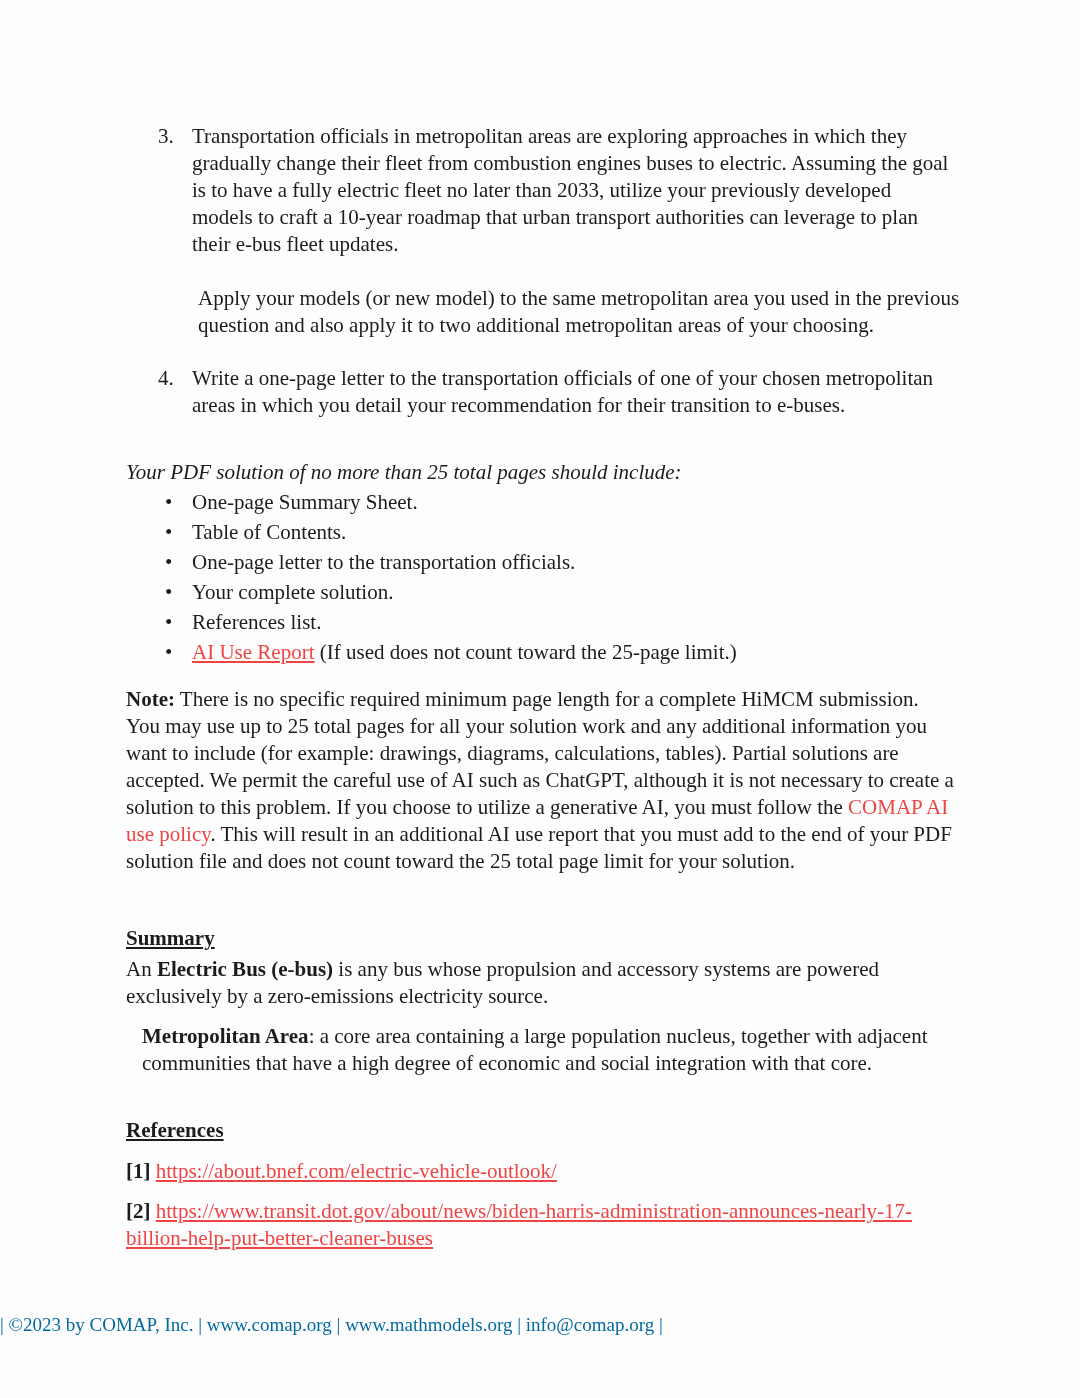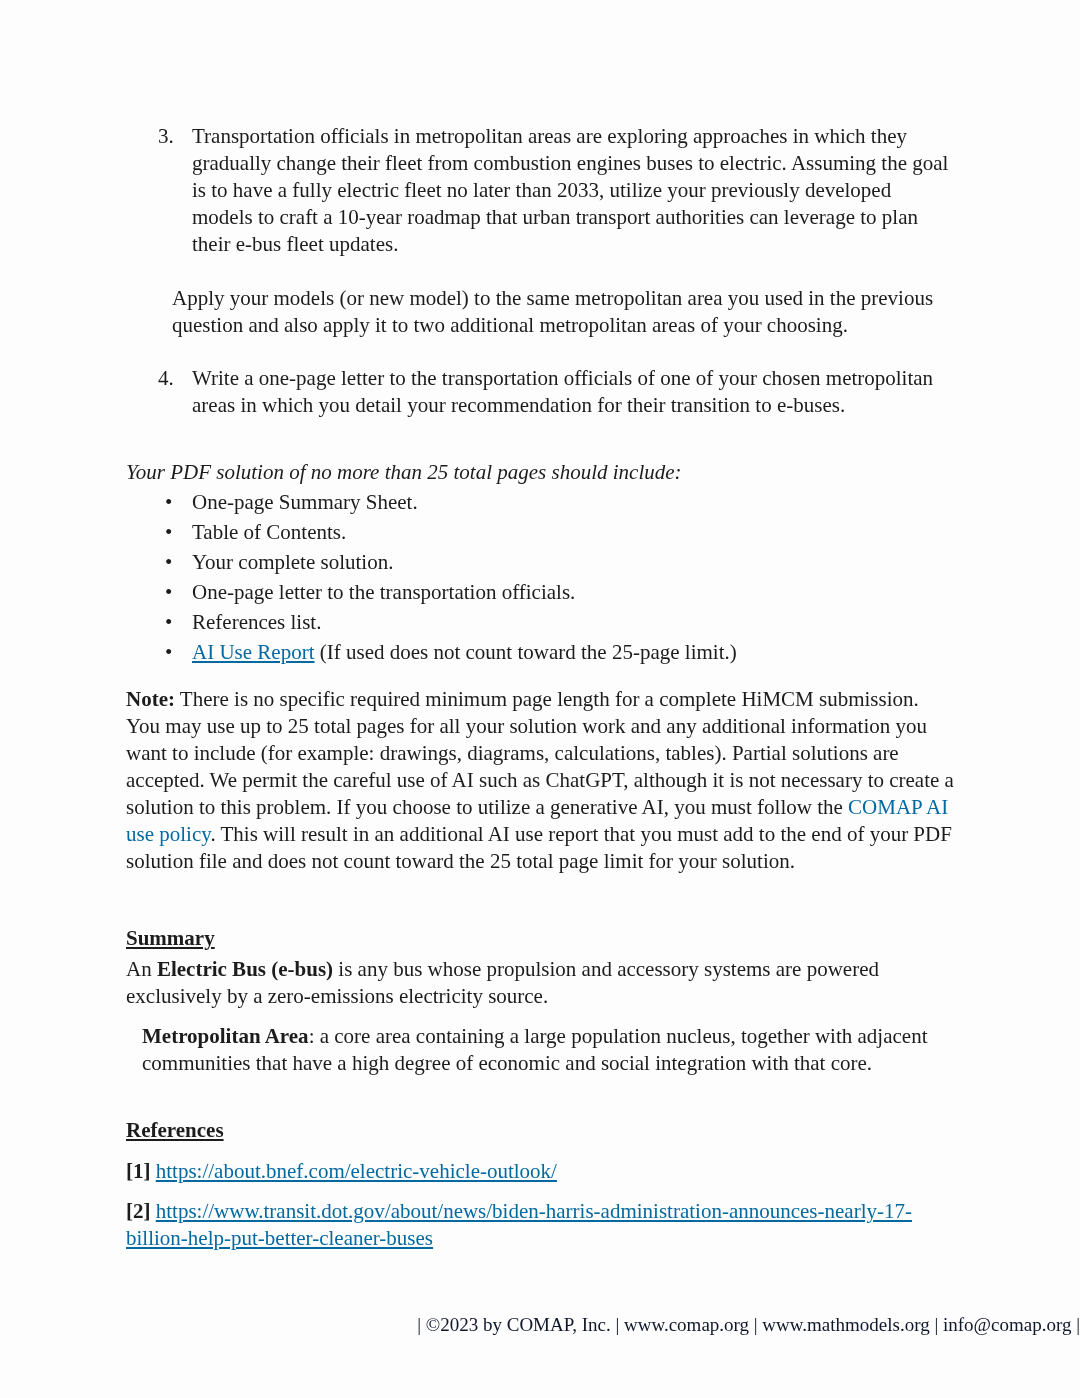--- a/index.html
+++ b/index.html
@@ -23,21 +23,21 @@
   p { margin: 0; }
 
   
   .numbered-item { display: flex; }
   .numbered-item .num {
     flex: 0 0 66px;
     padding-left: 32px;
     box-sizing: border-box;
   }
   .numbered-item .item-body { width: 762px; }
-  .indented-para { margin-left: 46px; width: 762px; }
+  .indented-para { margin-left: 72px; width: 762px; }
 
   
   .bullet-list { margin-top: 0; }
   .bullet-item { display: flex; margin-top: 3px; }
   .bullet-item .bullet-marker {
     flex: 0 0 66px;
     padding-left: 39px;
     box-sizing: border-box;
   }
   .bullet-item .bullet-marker::before { content: "\2022"; }
@@ -54,33 +54,33 @@
   .mt-ref1   { margin-top: 14px; }
   .mt-ref2   { margin-top: 13px; }
 
   .section-heading {
     font-weight: bold;
     text-decoration: underline;
     display: inline-block;
   }
   b, strong { font-weight: bold; }
 
-  a.doc-link { color: #0369a1; cursor: pointer; }
+  a.doc-link { color: #ef4444; cursor: pointer; }
   a.doc-link.underlined { text-decoration: underline; }
   a.doc-link.plain { text-decoration: none; }
 
   .footer {
     position: absolute;
     left: 0;
     right: 0;
     top: 1313px;
-    text-align: right;
+    text-align: left;
     font-size: 19px;
     line-height: 24px;
-    color: #0f172a;
+    color: #0369a1;
     font-family: Liberation Serif, serif;
   }
 </style>
 </head>
 <body>
 
 <div class="page">
   <div class="content">
 
     <div class="numbered-item">
@@ -103,25 +103,25 @@
       <div class="bullet-item">
         <span class="bullet-marker"></span>
         <span class="bullet-body">One-page Summary Sheet.</span>
       </div>
       <div class="bullet-item">
         <span class="bullet-marker"></span>
         <span class="bullet-body">Table of Contents.</span>
       </div>
       <div class="bullet-item">
         <span class="bullet-marker"></span>
-        <span class="bullet-body">Your complete solution.</span>
+        <span class="bullet-body">One-page letter to the transportation officials.</span>
       </div>
       <div class="bullet-item">
         <span class="bullet-marker"></span>
-        <span class="bullet-body">One-page letter to the transportation officials.</span>
+        <span class="bullet-body">Your complete solution.</span>
       </div>
       <div class="bullet-item">
         <span class="bullet-marker"></span>
         <span class="bullet-body">References list.</span>
       </div>
       <div class="bullet-item">
         <span class="bullet-marker"></span>
         <span class="bullet-body">
           <a class="doc-link underlined">AI Use Report</a><span> (If used does not count toward the 25-page limit.)</span>
         </span>

